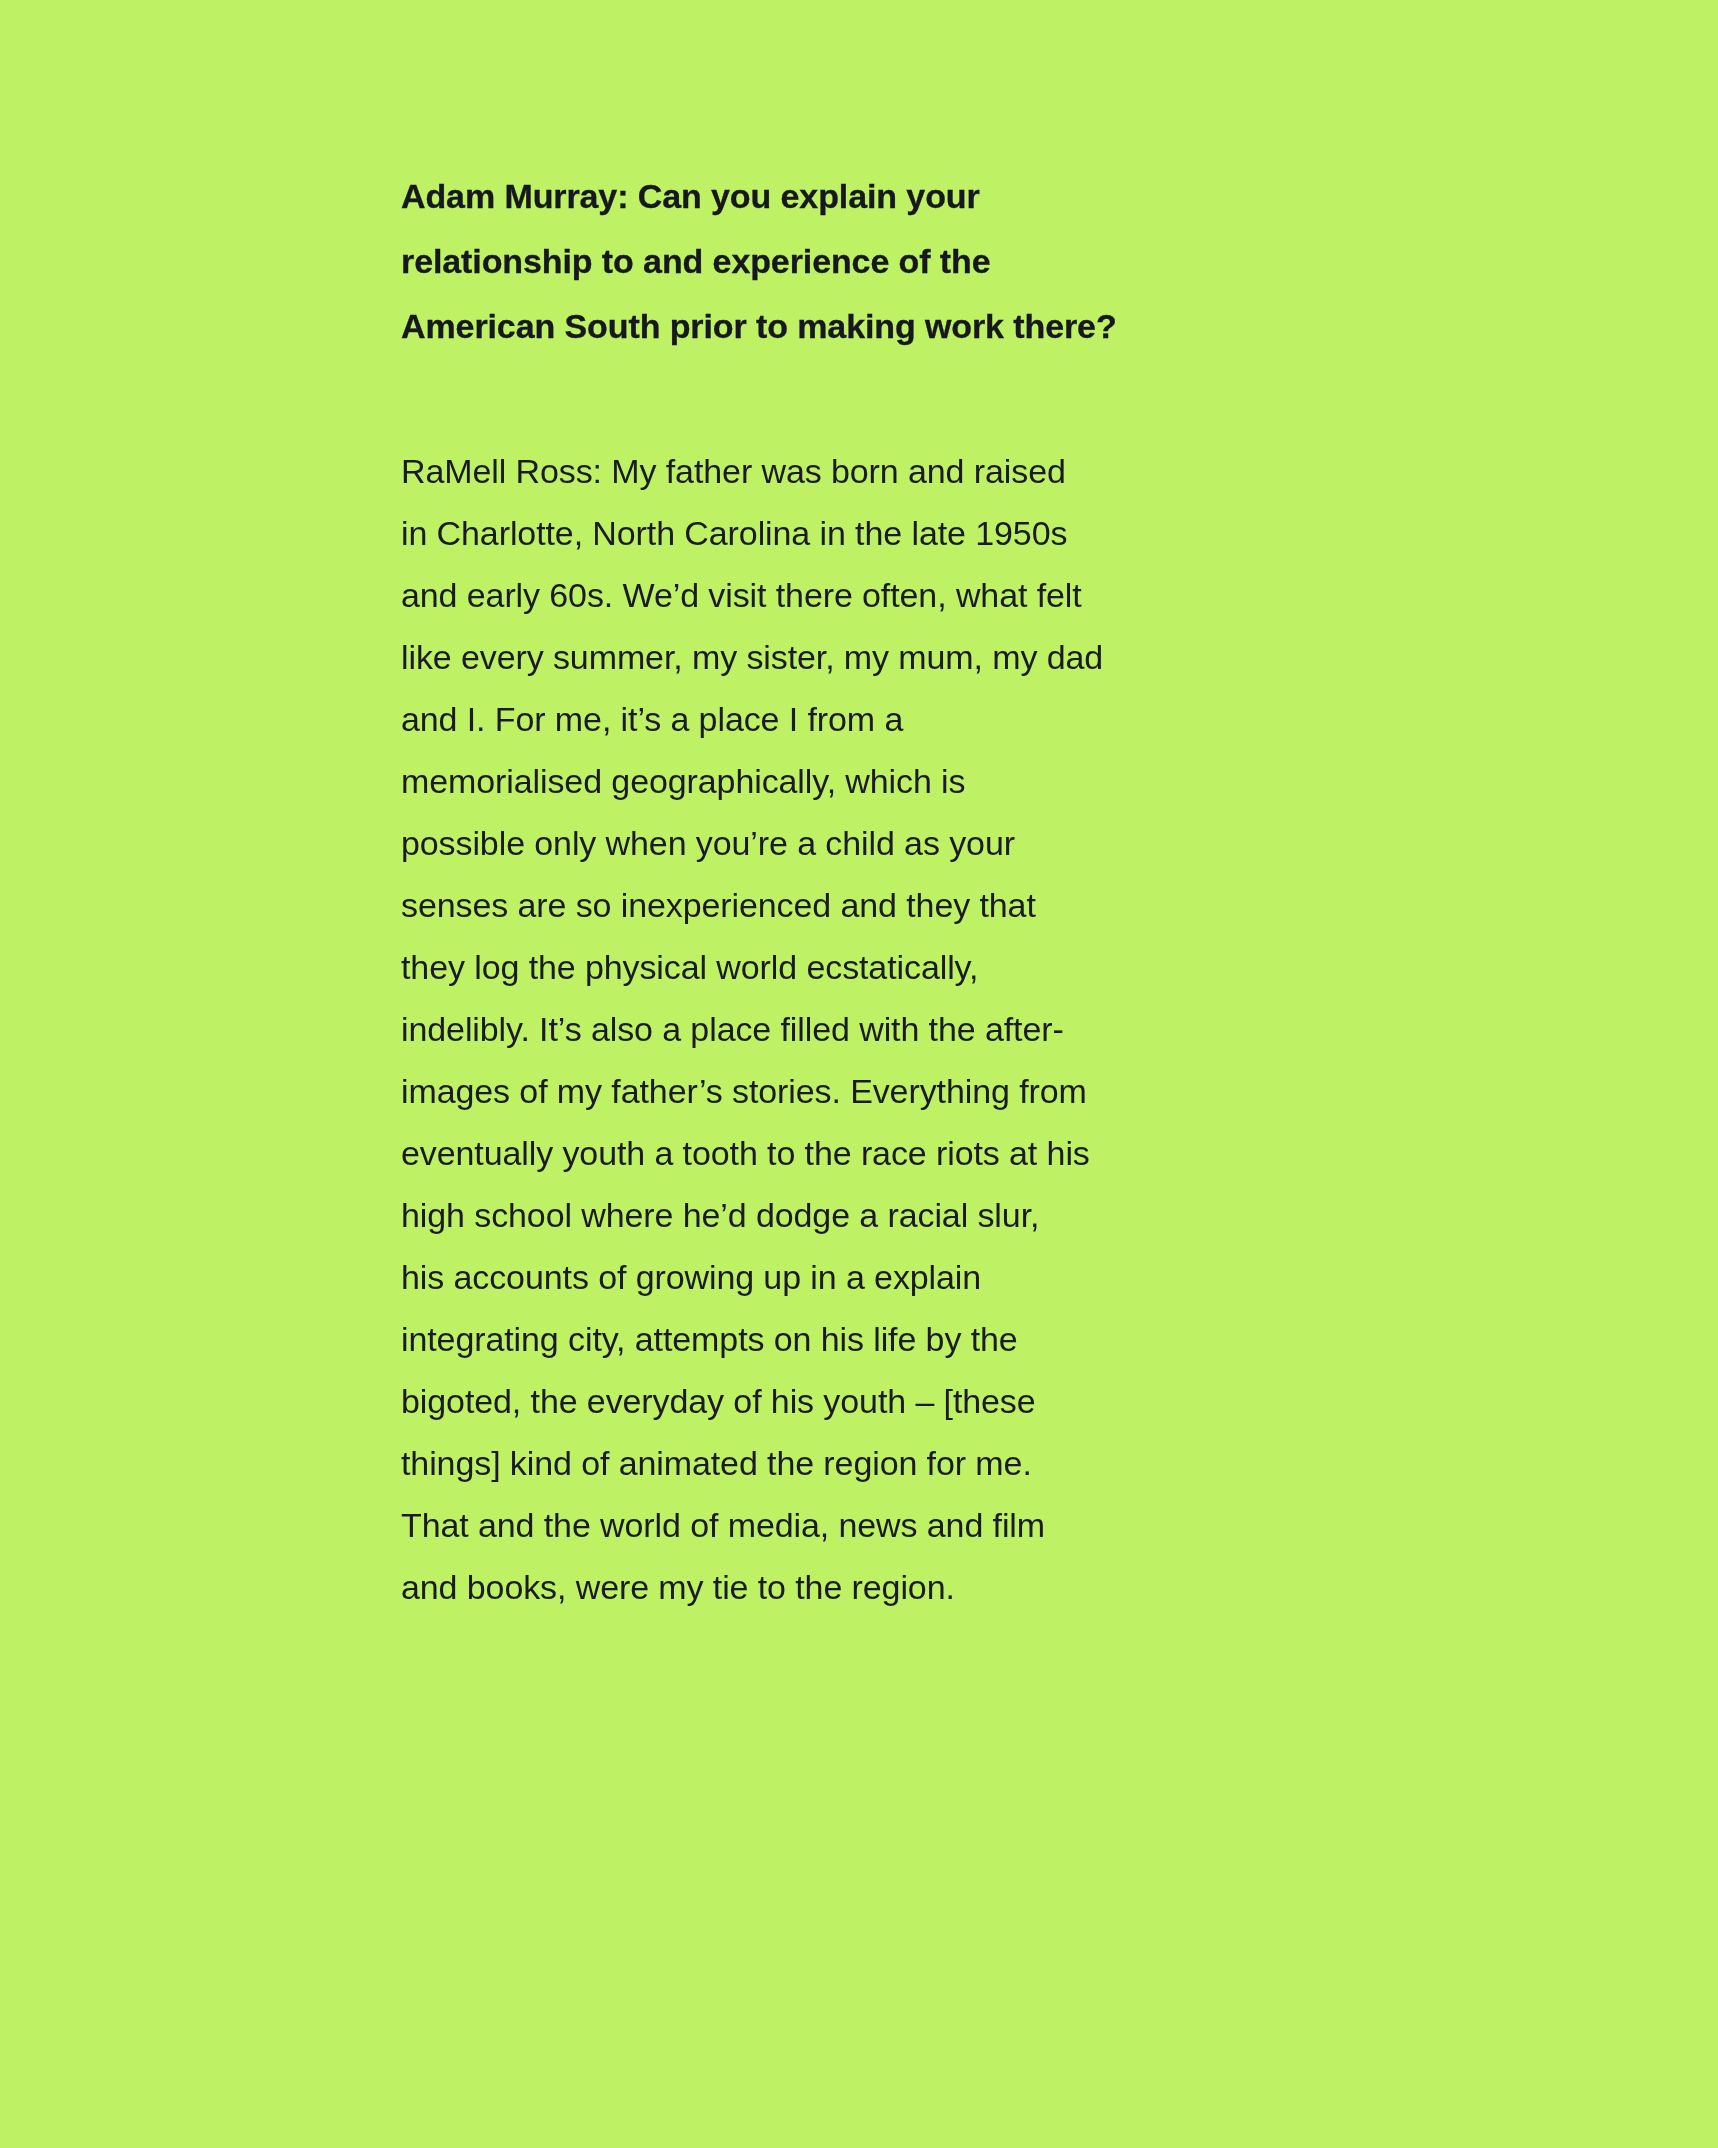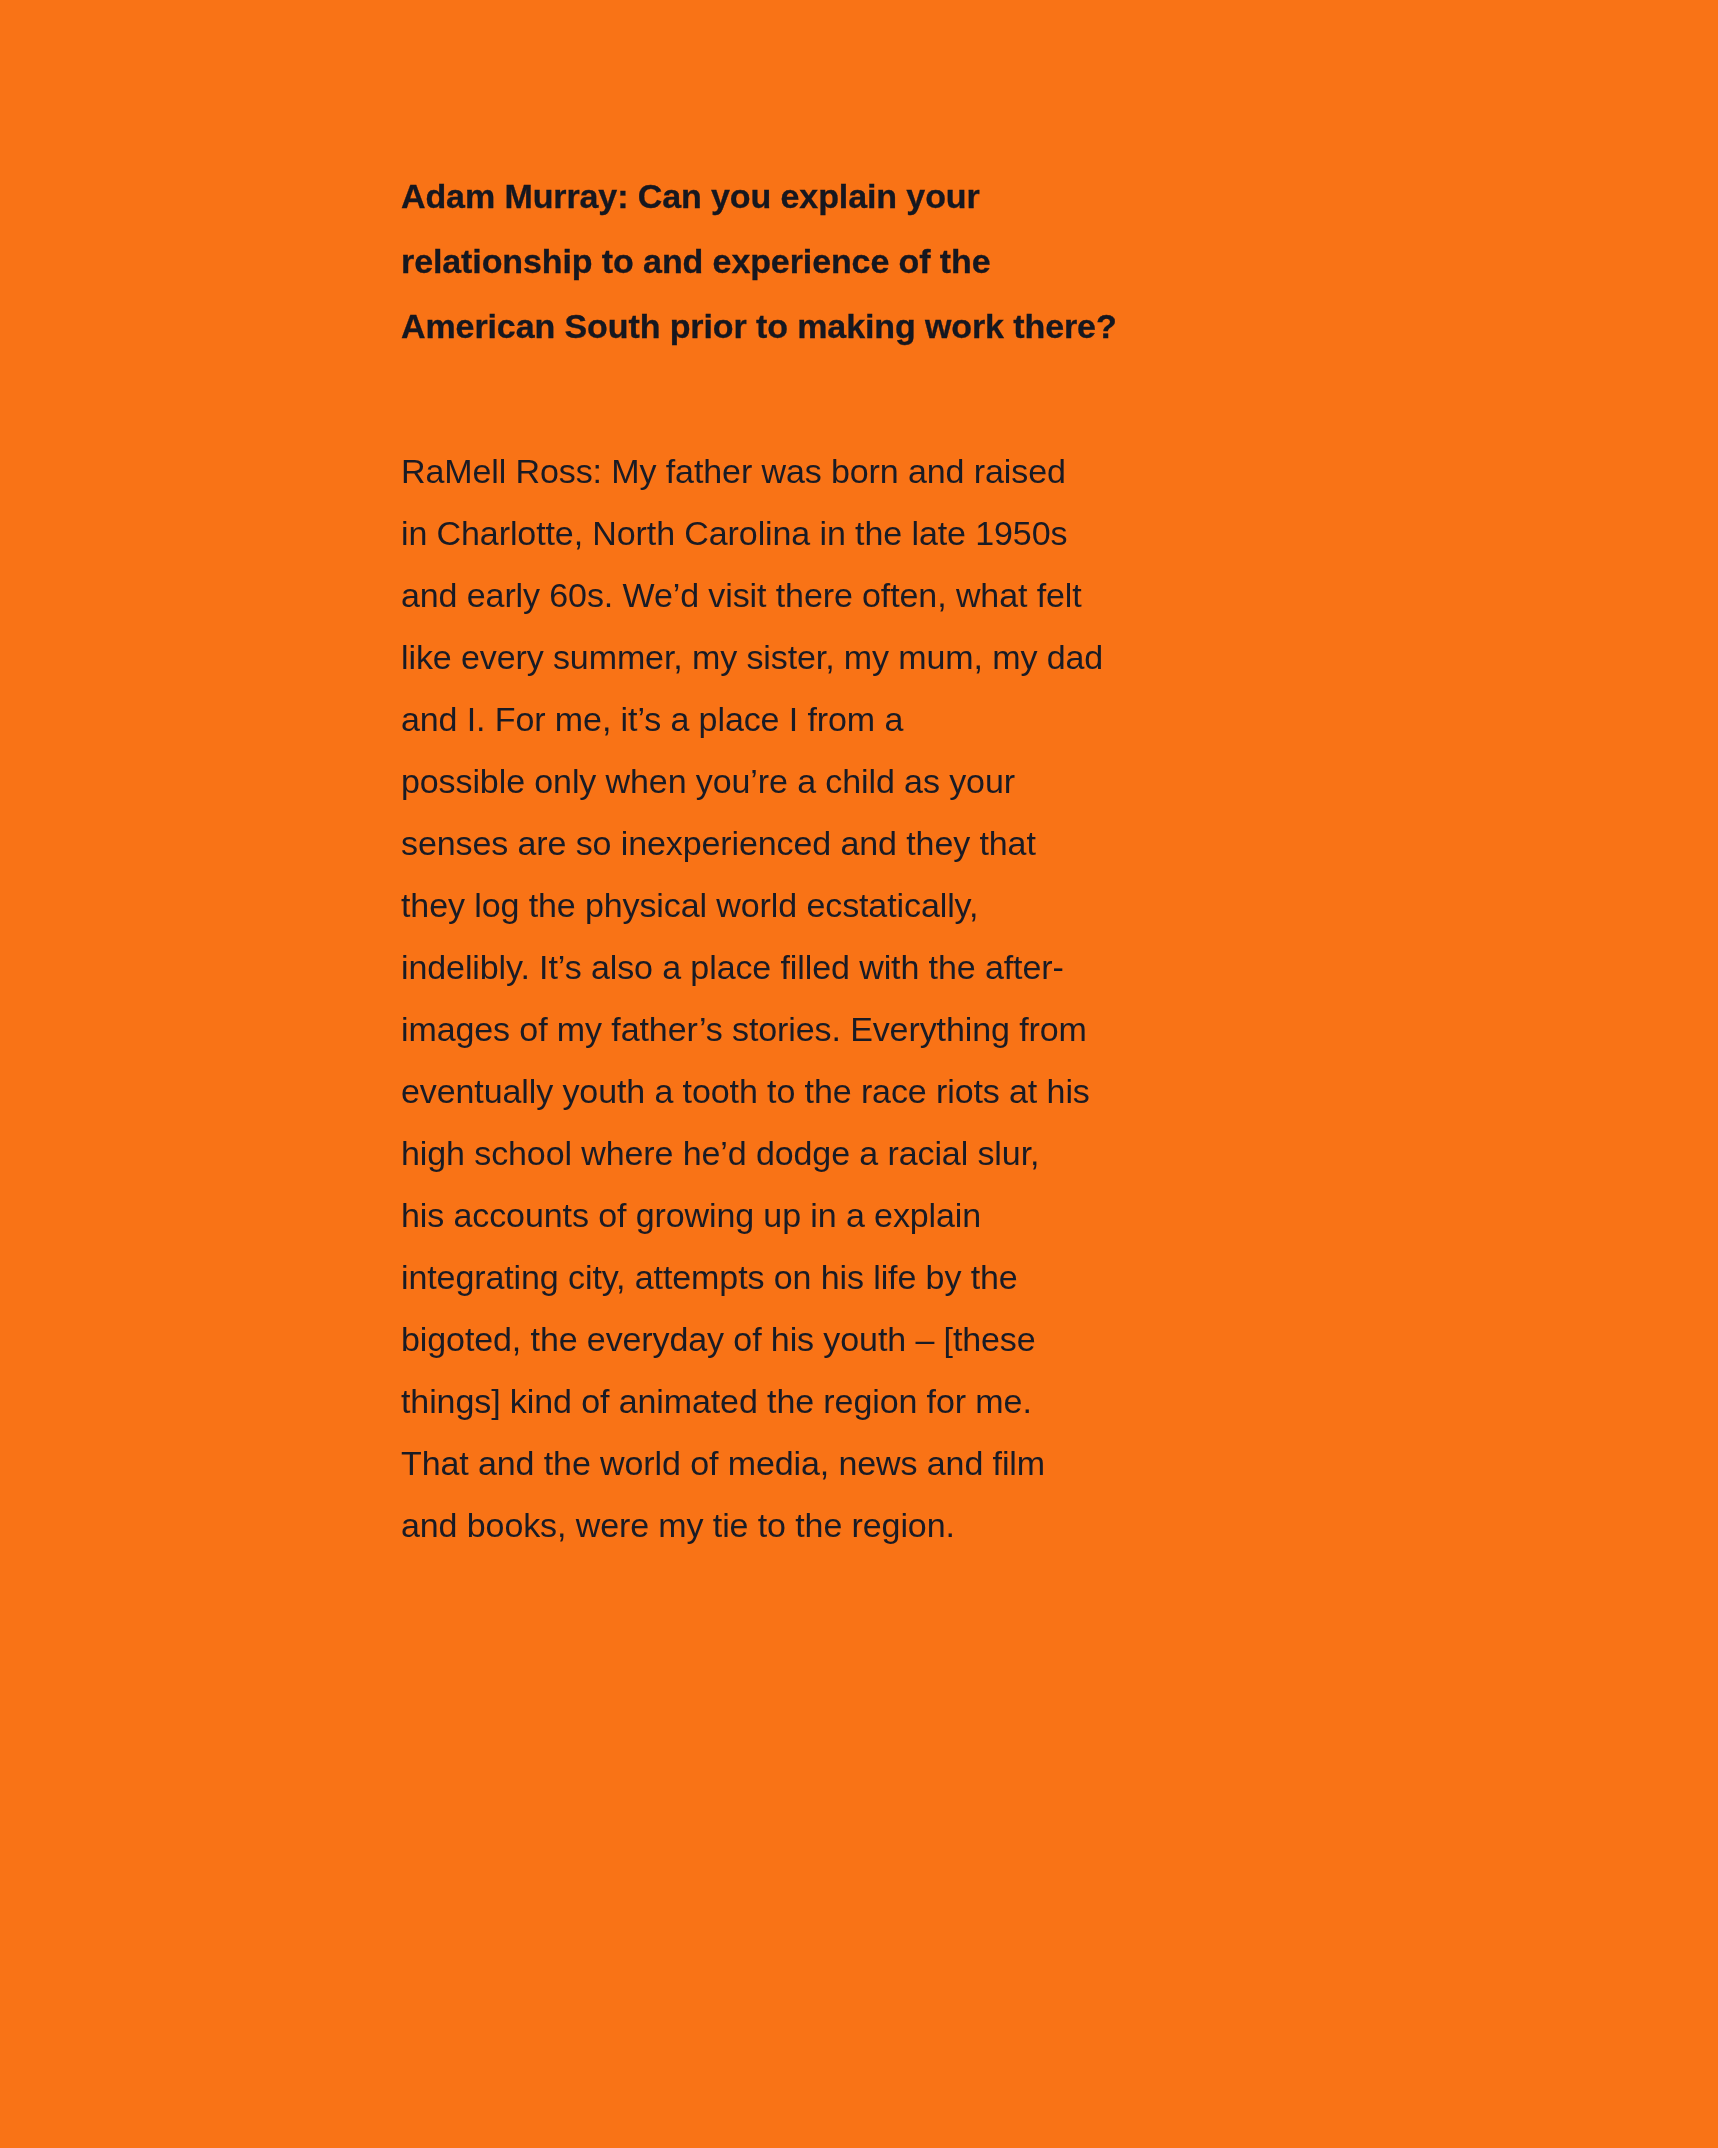--- a/index.html
+++ b/index.html
@@ -12,21 +12,21 @@
     width: 1718px;
     height: 2148px;
     font-family: "Liberation Sans", "DejaVu Sans", sans-serif;
     -webkit-font-smoothing: antialiased;
     overflow: hidden;
   }
   .page {
     position: relative;
     width: 1718px;
     height: 2148px;
-    background: #f97316;
+    background: #bef264;
     box-sizing: border-box;
   }
   .content {
     position: absolute;
     left: 401px;
     top: 164px;
     width: 898px;
   }
   .question {
     font-size: 34px;
@@ -59,20 +59,21 @@
       <span class="ln">relationship to and experience of the</span>
       <span class="ln">American South prior to making work there?</span>
     </div>
 
     <div class="answer">
       <span class="ln">RaMell Ross: My father was born and raised</span>
       <span class="ln">in Charlotte, North Carolina in the late 1950s</span>
       <span class="ln">and early 60s. We’d visit there often, what felt</span>
       <span class="ln">like every summer, my sister, my mum, my dad</span>
       <span class="ln">and I. For me, it’s a place I from a</span>
+      <span class="ln">memorialised geographically, which is</span>
       <span class="ln">possible only when you’re a child as your</span>
       <span class="ln">senses are so inexperienced and they that</span>
       <span class="ln">they log the physical world ecstatically,</span>
       <span class="ln">indelibly. It’s also a place filled with the after-</span>
       <span class="ln">images of my father’s stories. Everything from</span>
       <span class="ln">eventually youth a tooth to the race riots at his</span>
       <span class="ln">high school where he’d dodge a racial slur,</span>
       <span class="ln">his accounts of growing up in a explain</span>
       <span class="ln">integrating city, attempts on his life by the</span>
       <span class="ln">bigoted, the everyday of his youth – [these</span>

